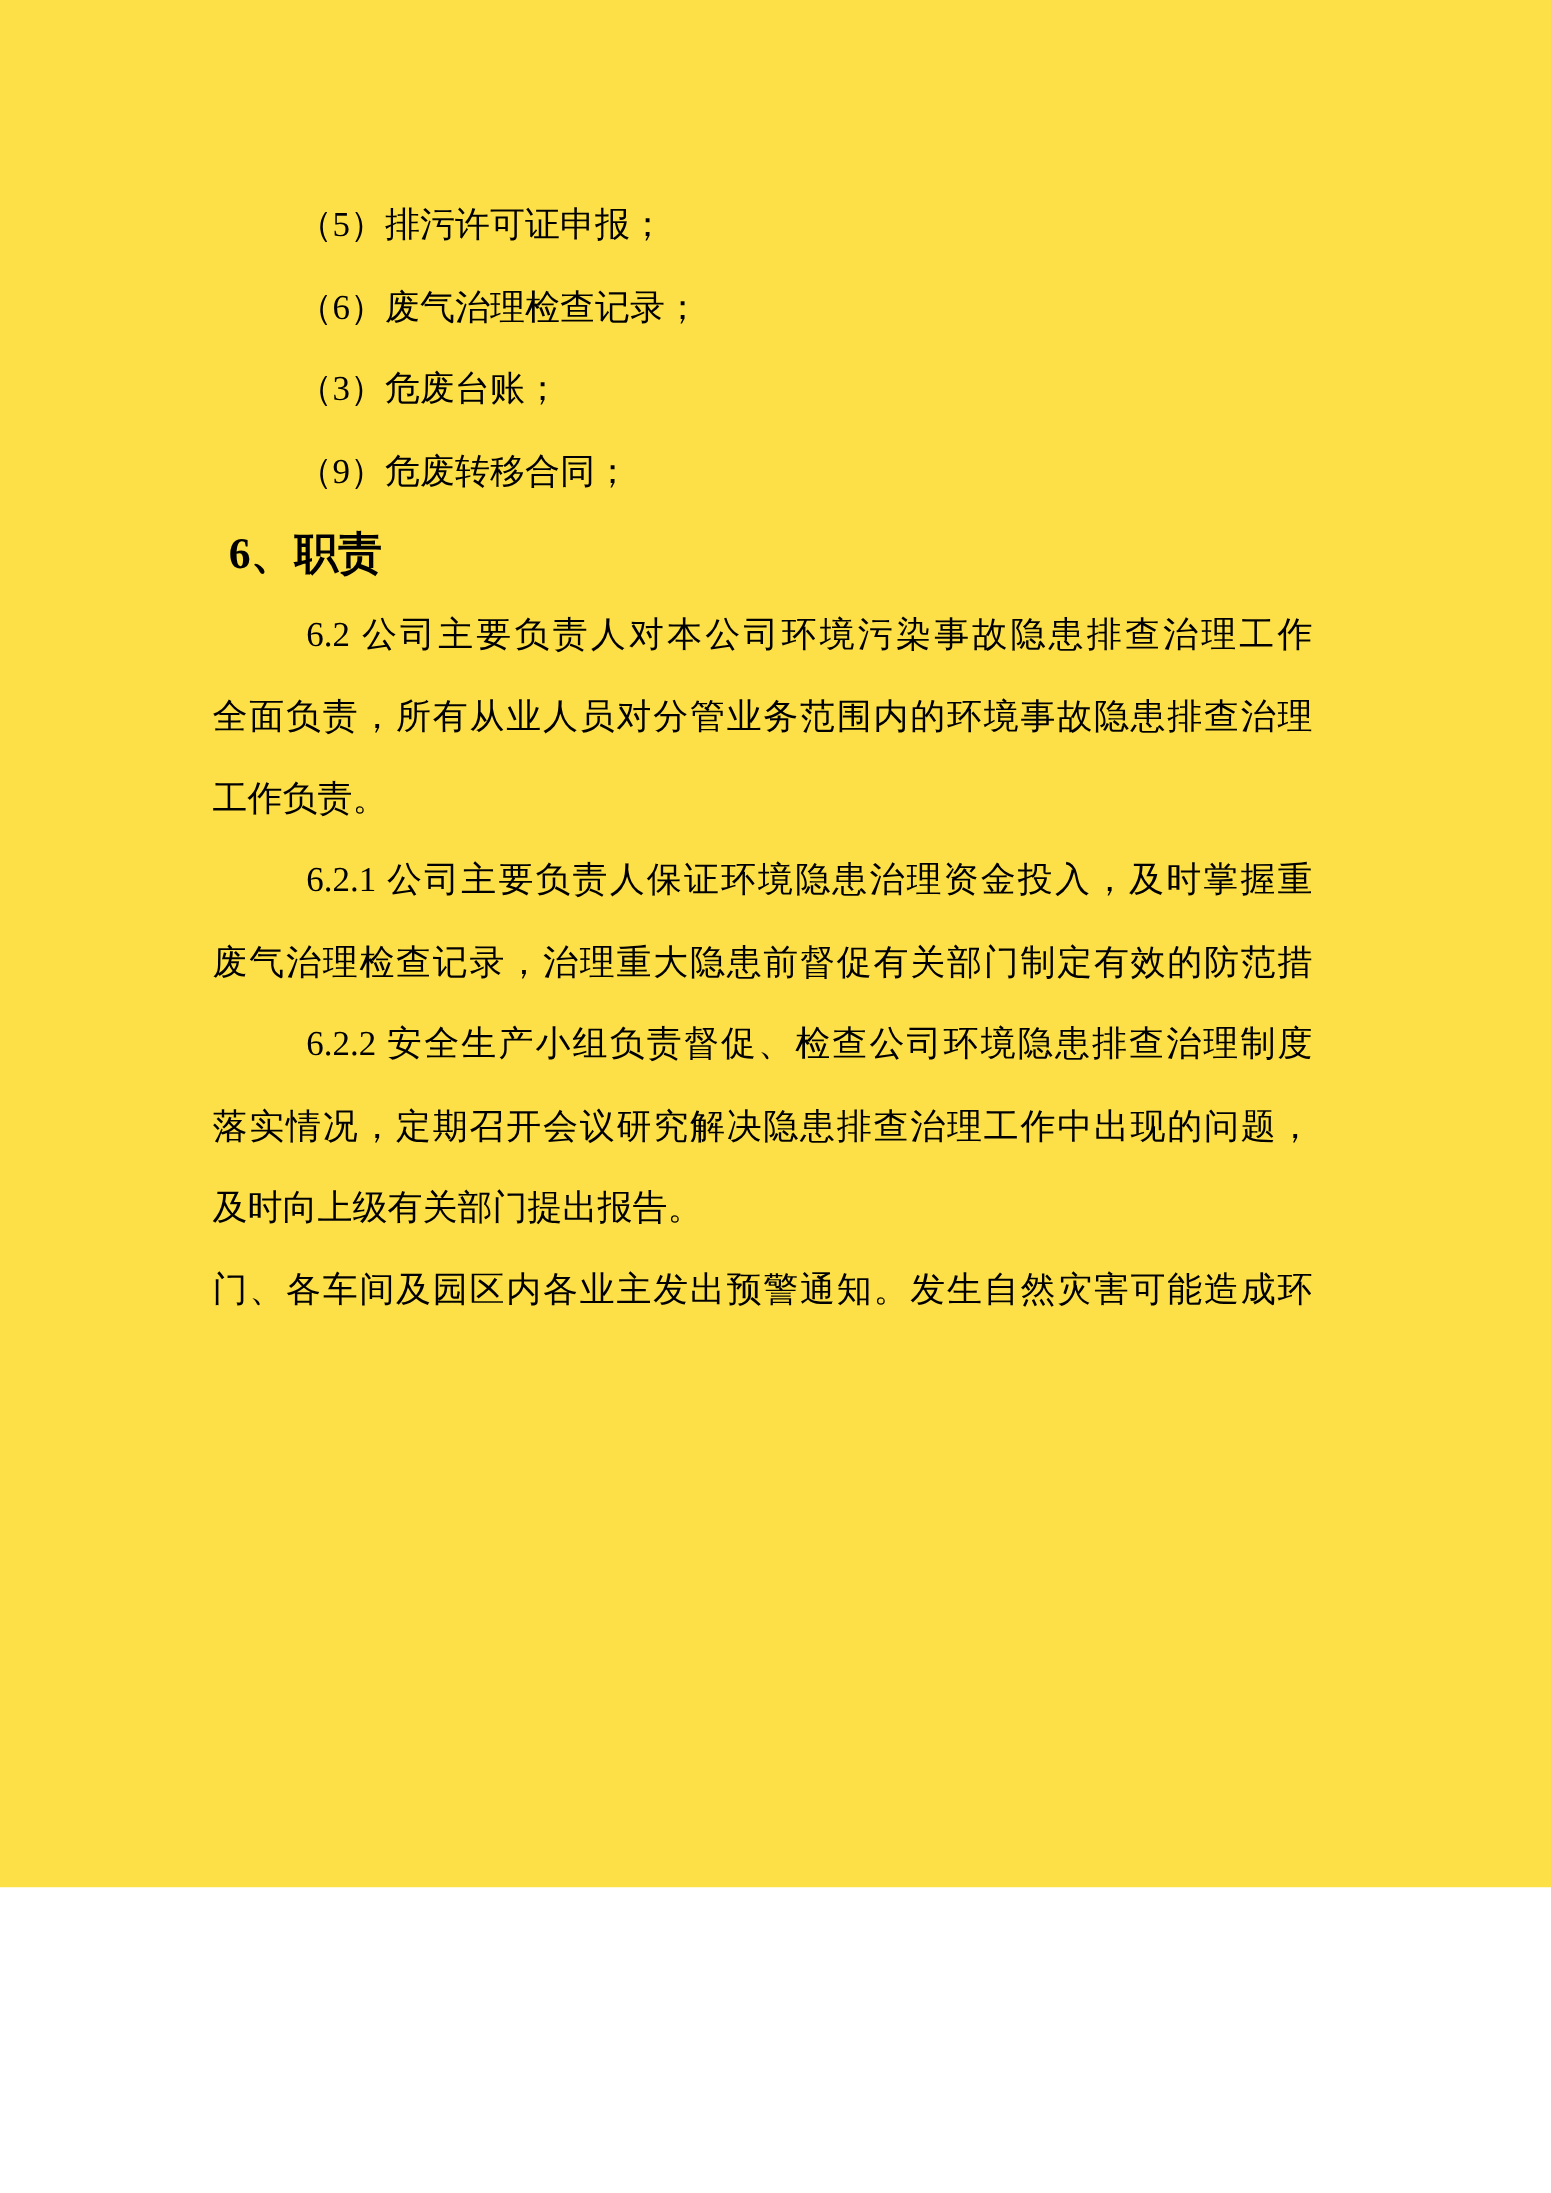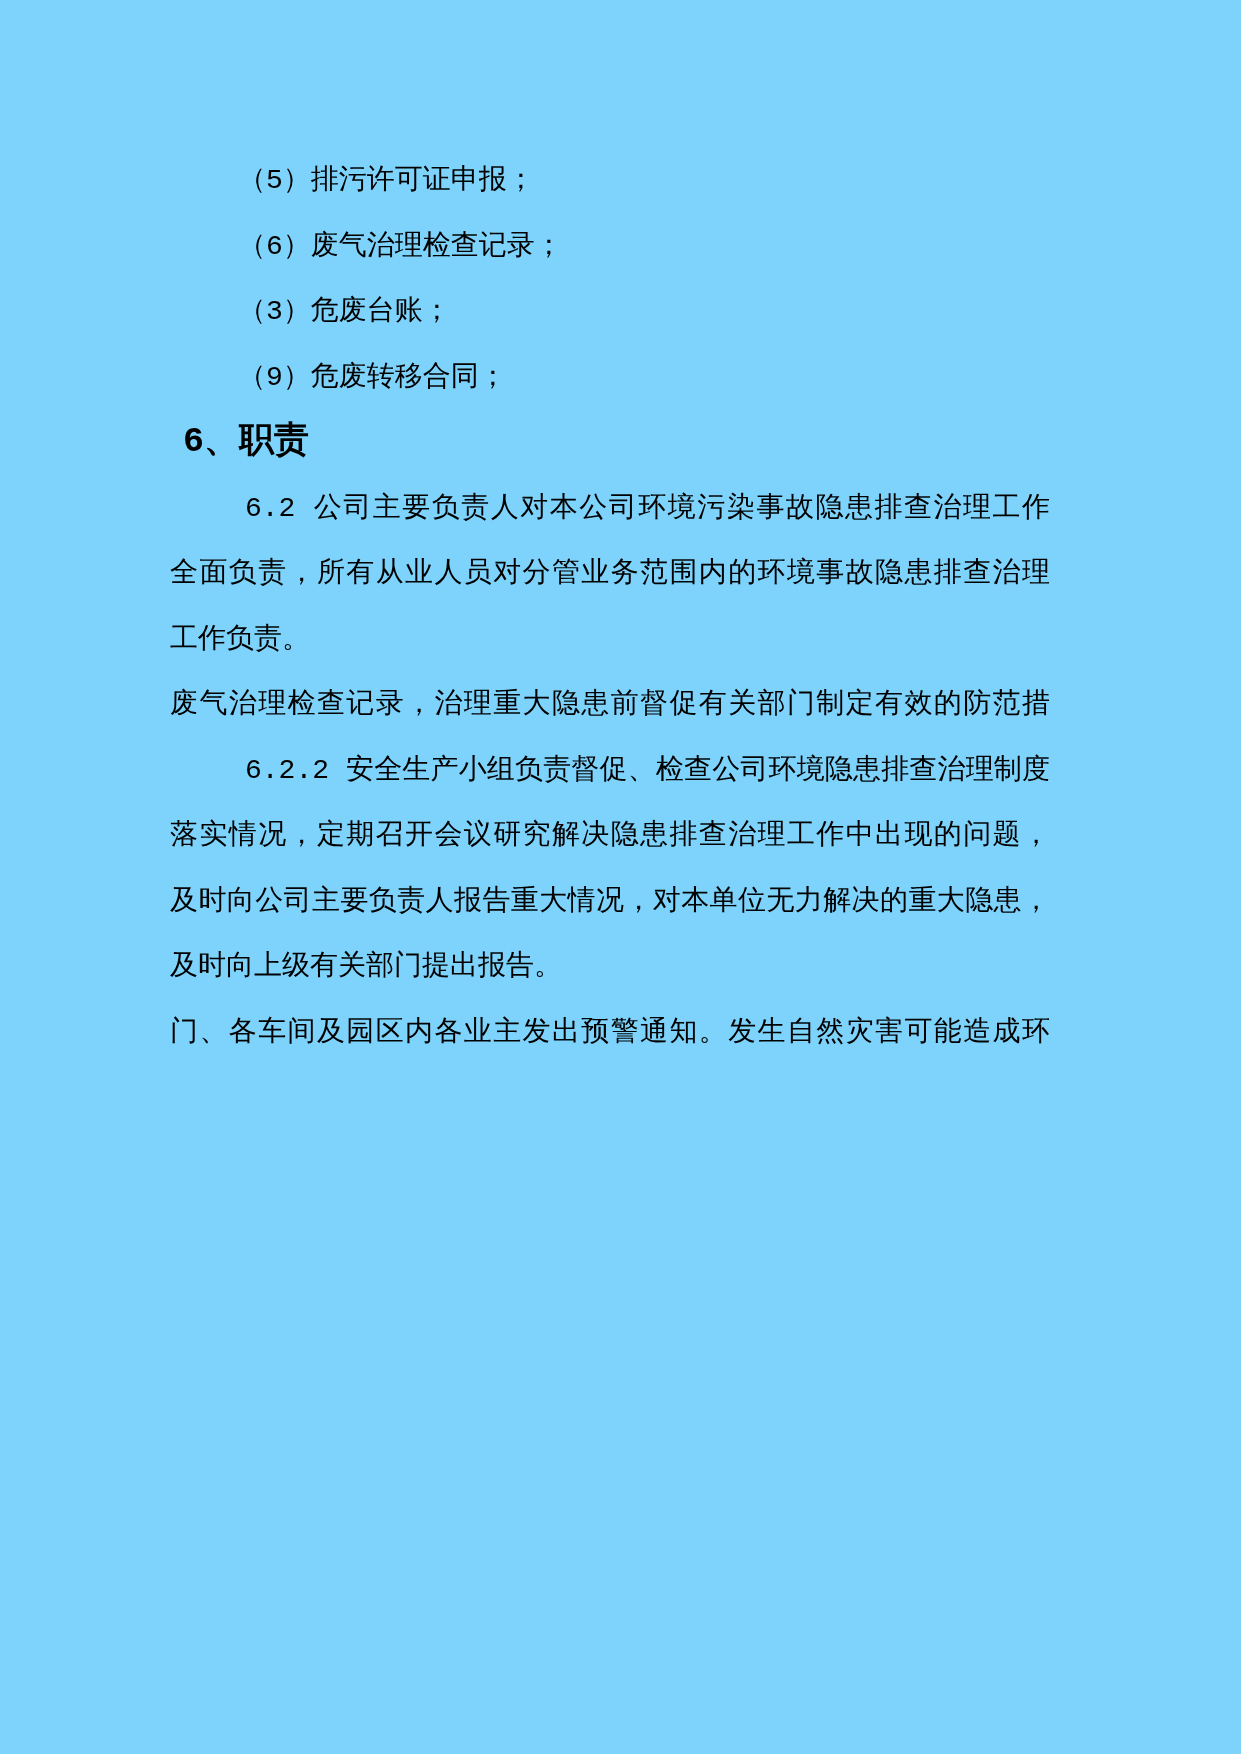--- a/index.html
+++ b/index.html
@@ -3,24 +3,24 @@
 <meta charset="utf-8">
 <style>
   html, body {
     margin: 0;
     padding: 0;
     background: #ffffff;
   }
   .page {
     position: relative;
     width: 1241px;
-    height: 1754px;
-    background: #7dd3fc;
+    height: 1510px;
+    background: #fde047;
     overflow: hidden;
-    font-family: Liberation Mono, monospace;
+    font-family: Liberation Serif, serif;
     color: #000000;
   }
   .content {
     position: absolute;
     left: 170px;
     top: 148px;
     width: 880px;
     font-size: 28px;
     line-height: 65.5px;
     color: #000000;
@@ -64,27 +64,27 @@
     <div class="tline heading">6、职责</div>
 
 
     <div>
       <div class="tline pfirst just">6.2 公司主要负责人对本公司环境污染事故隐患排查治理工作</div>
       <div class="tline just">全面负责，所有从业人员对分管业务范围内的环境事故隐患排查治理</div>
       <div class="tline">工作负责。</div>
     </div>
 
     <div>
+      <div class="tline pfirst just">6.2.1 公司主要负责人保证环境隐患治理资金投入，及时掌握重</div>
       <div class="tline just">废气治理检查记录，治理重大隐患前督促有关部门制定有效的防范措施。</div>
     </div>
 
     <div>
       <div class="tline pfirst just">6.2.2 安全生产小组负责督促、检查公司环境隐患排查治理制度</div>
       <div class="tline just">落实情况，定期召开会议研究解决隐患排查治理工作中出现的问题，</div>
-      <div class="tline just">及时向公司主要负责人报告重大情况，对本单位无力解决的重大隐患，</div>
       <div class="tline">及时向上级有关部门提出报告。</div>
     </div>
 
     <div>
       <div class="tline just">门、各车间及园区内各业主发出预警通知。发生自然灾害可能造成环</div>
     </div>
 
   </div>
 </div>
 

